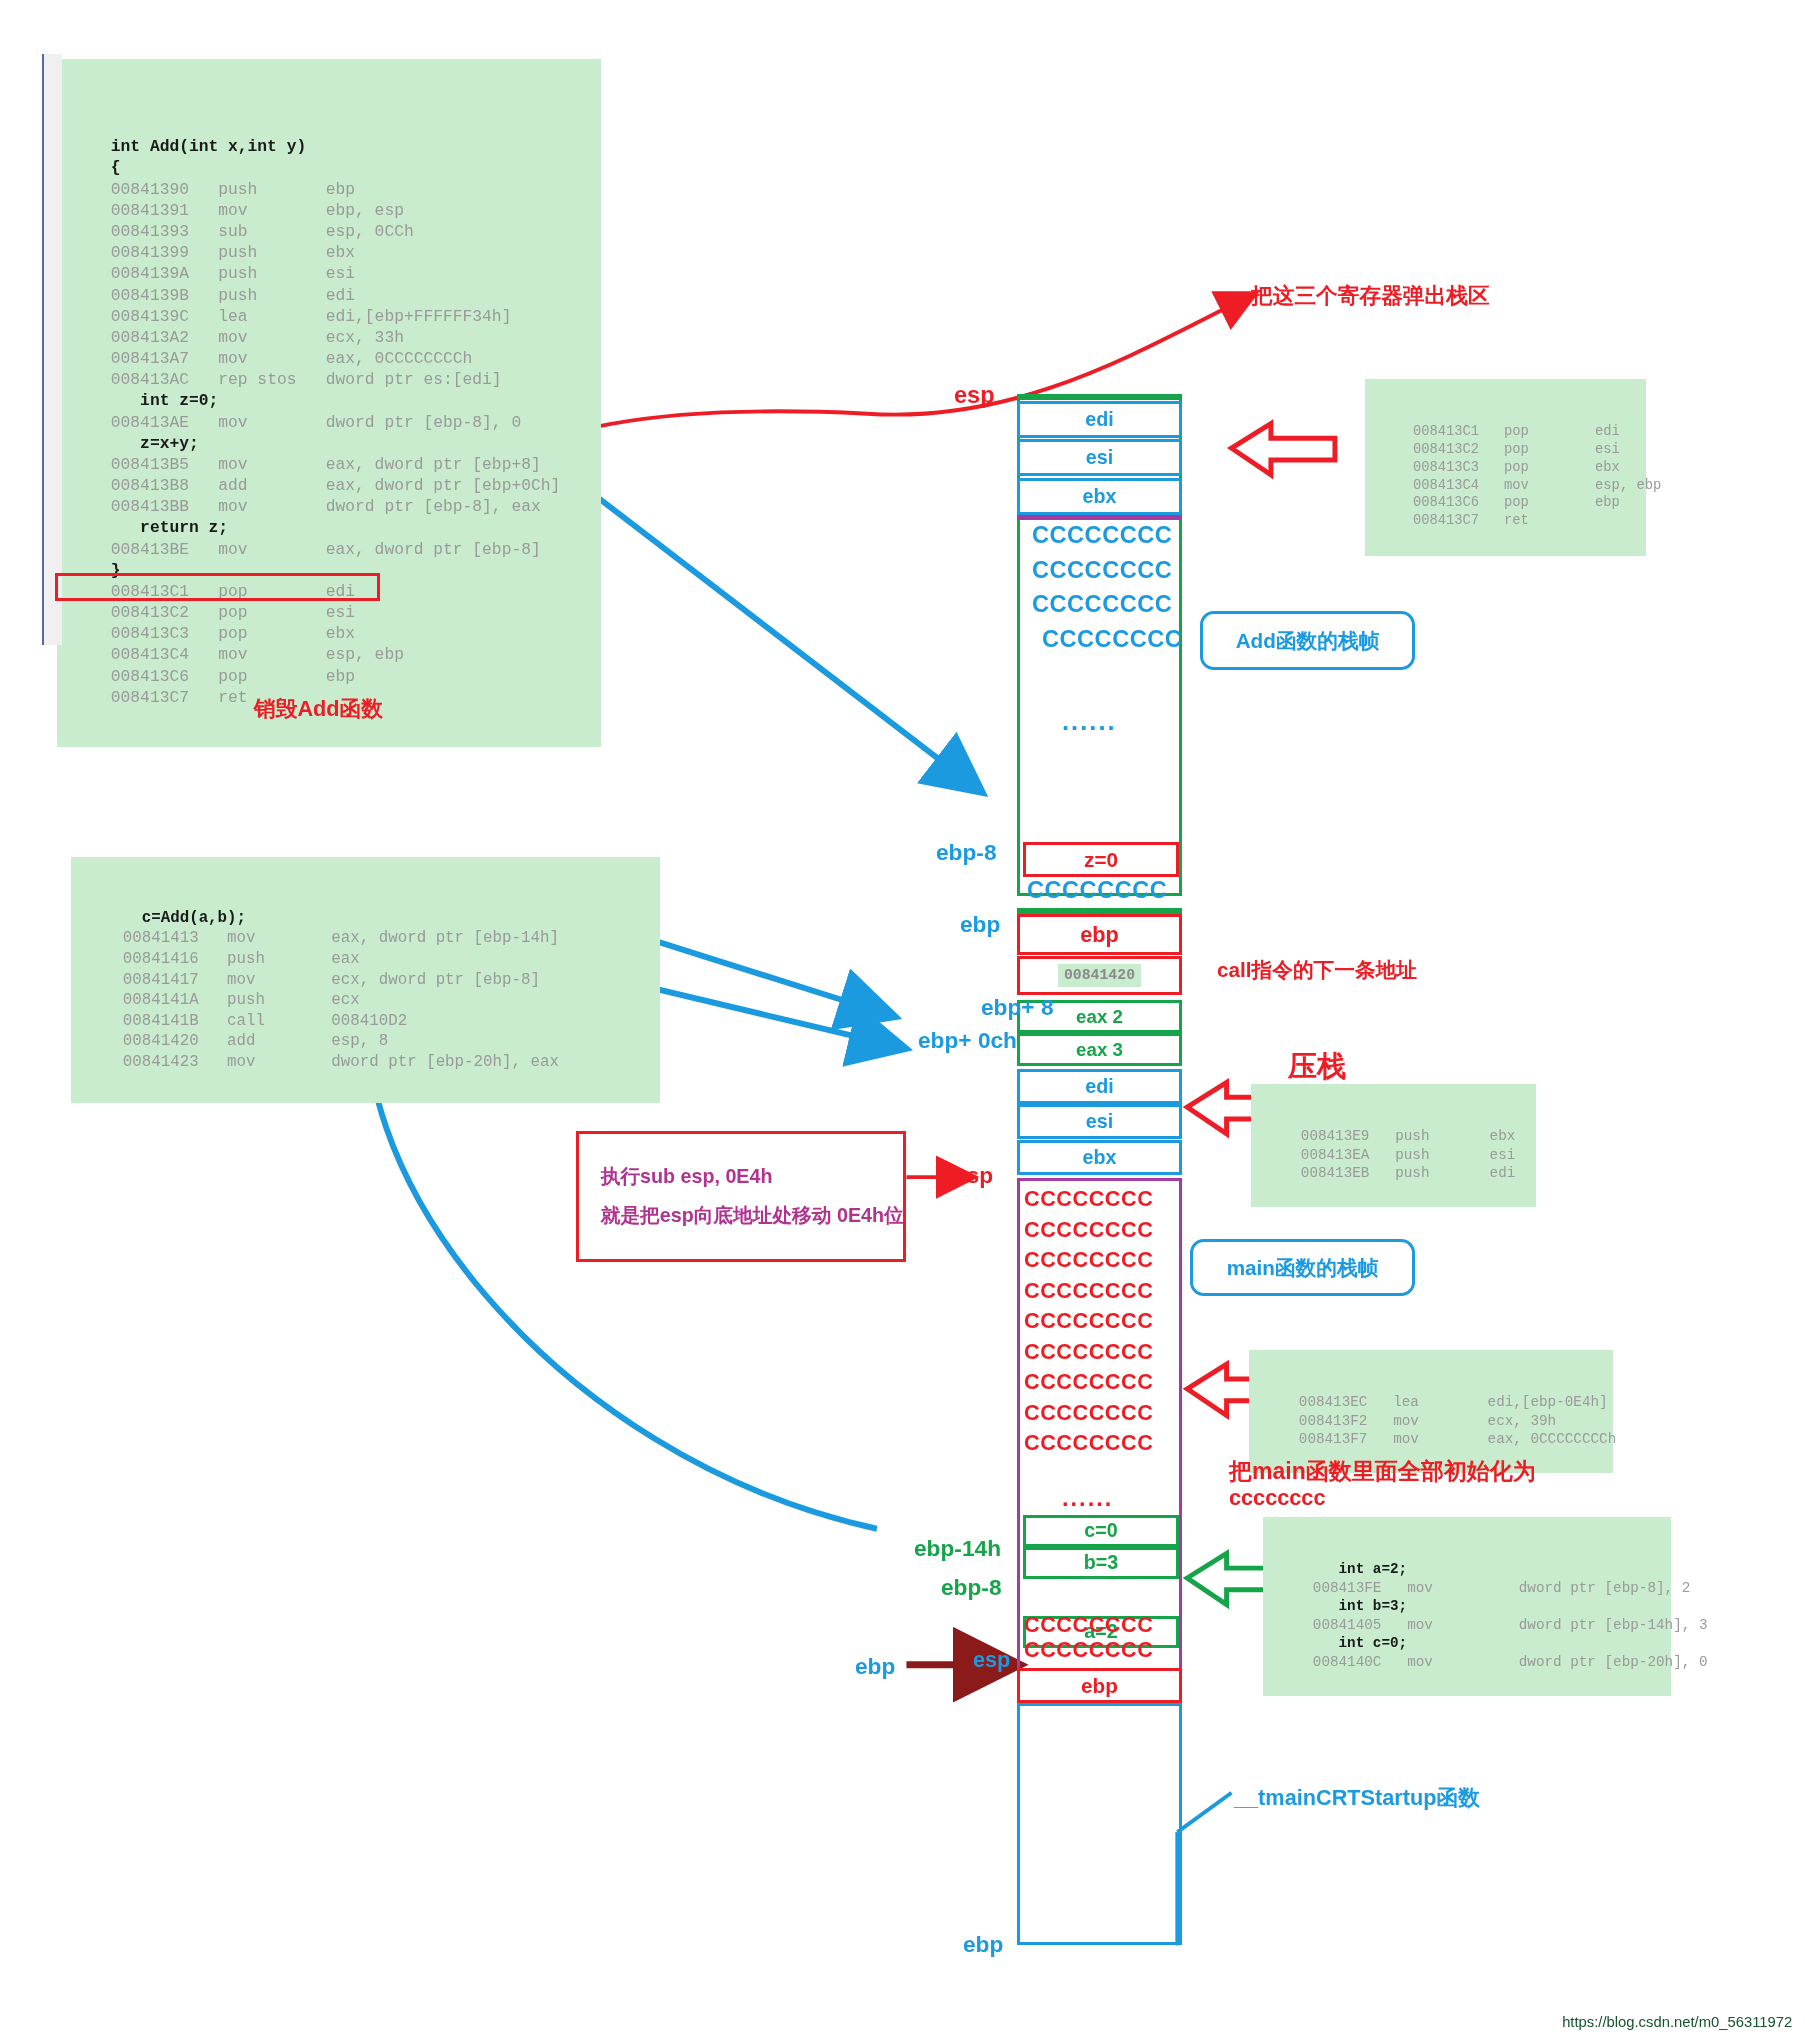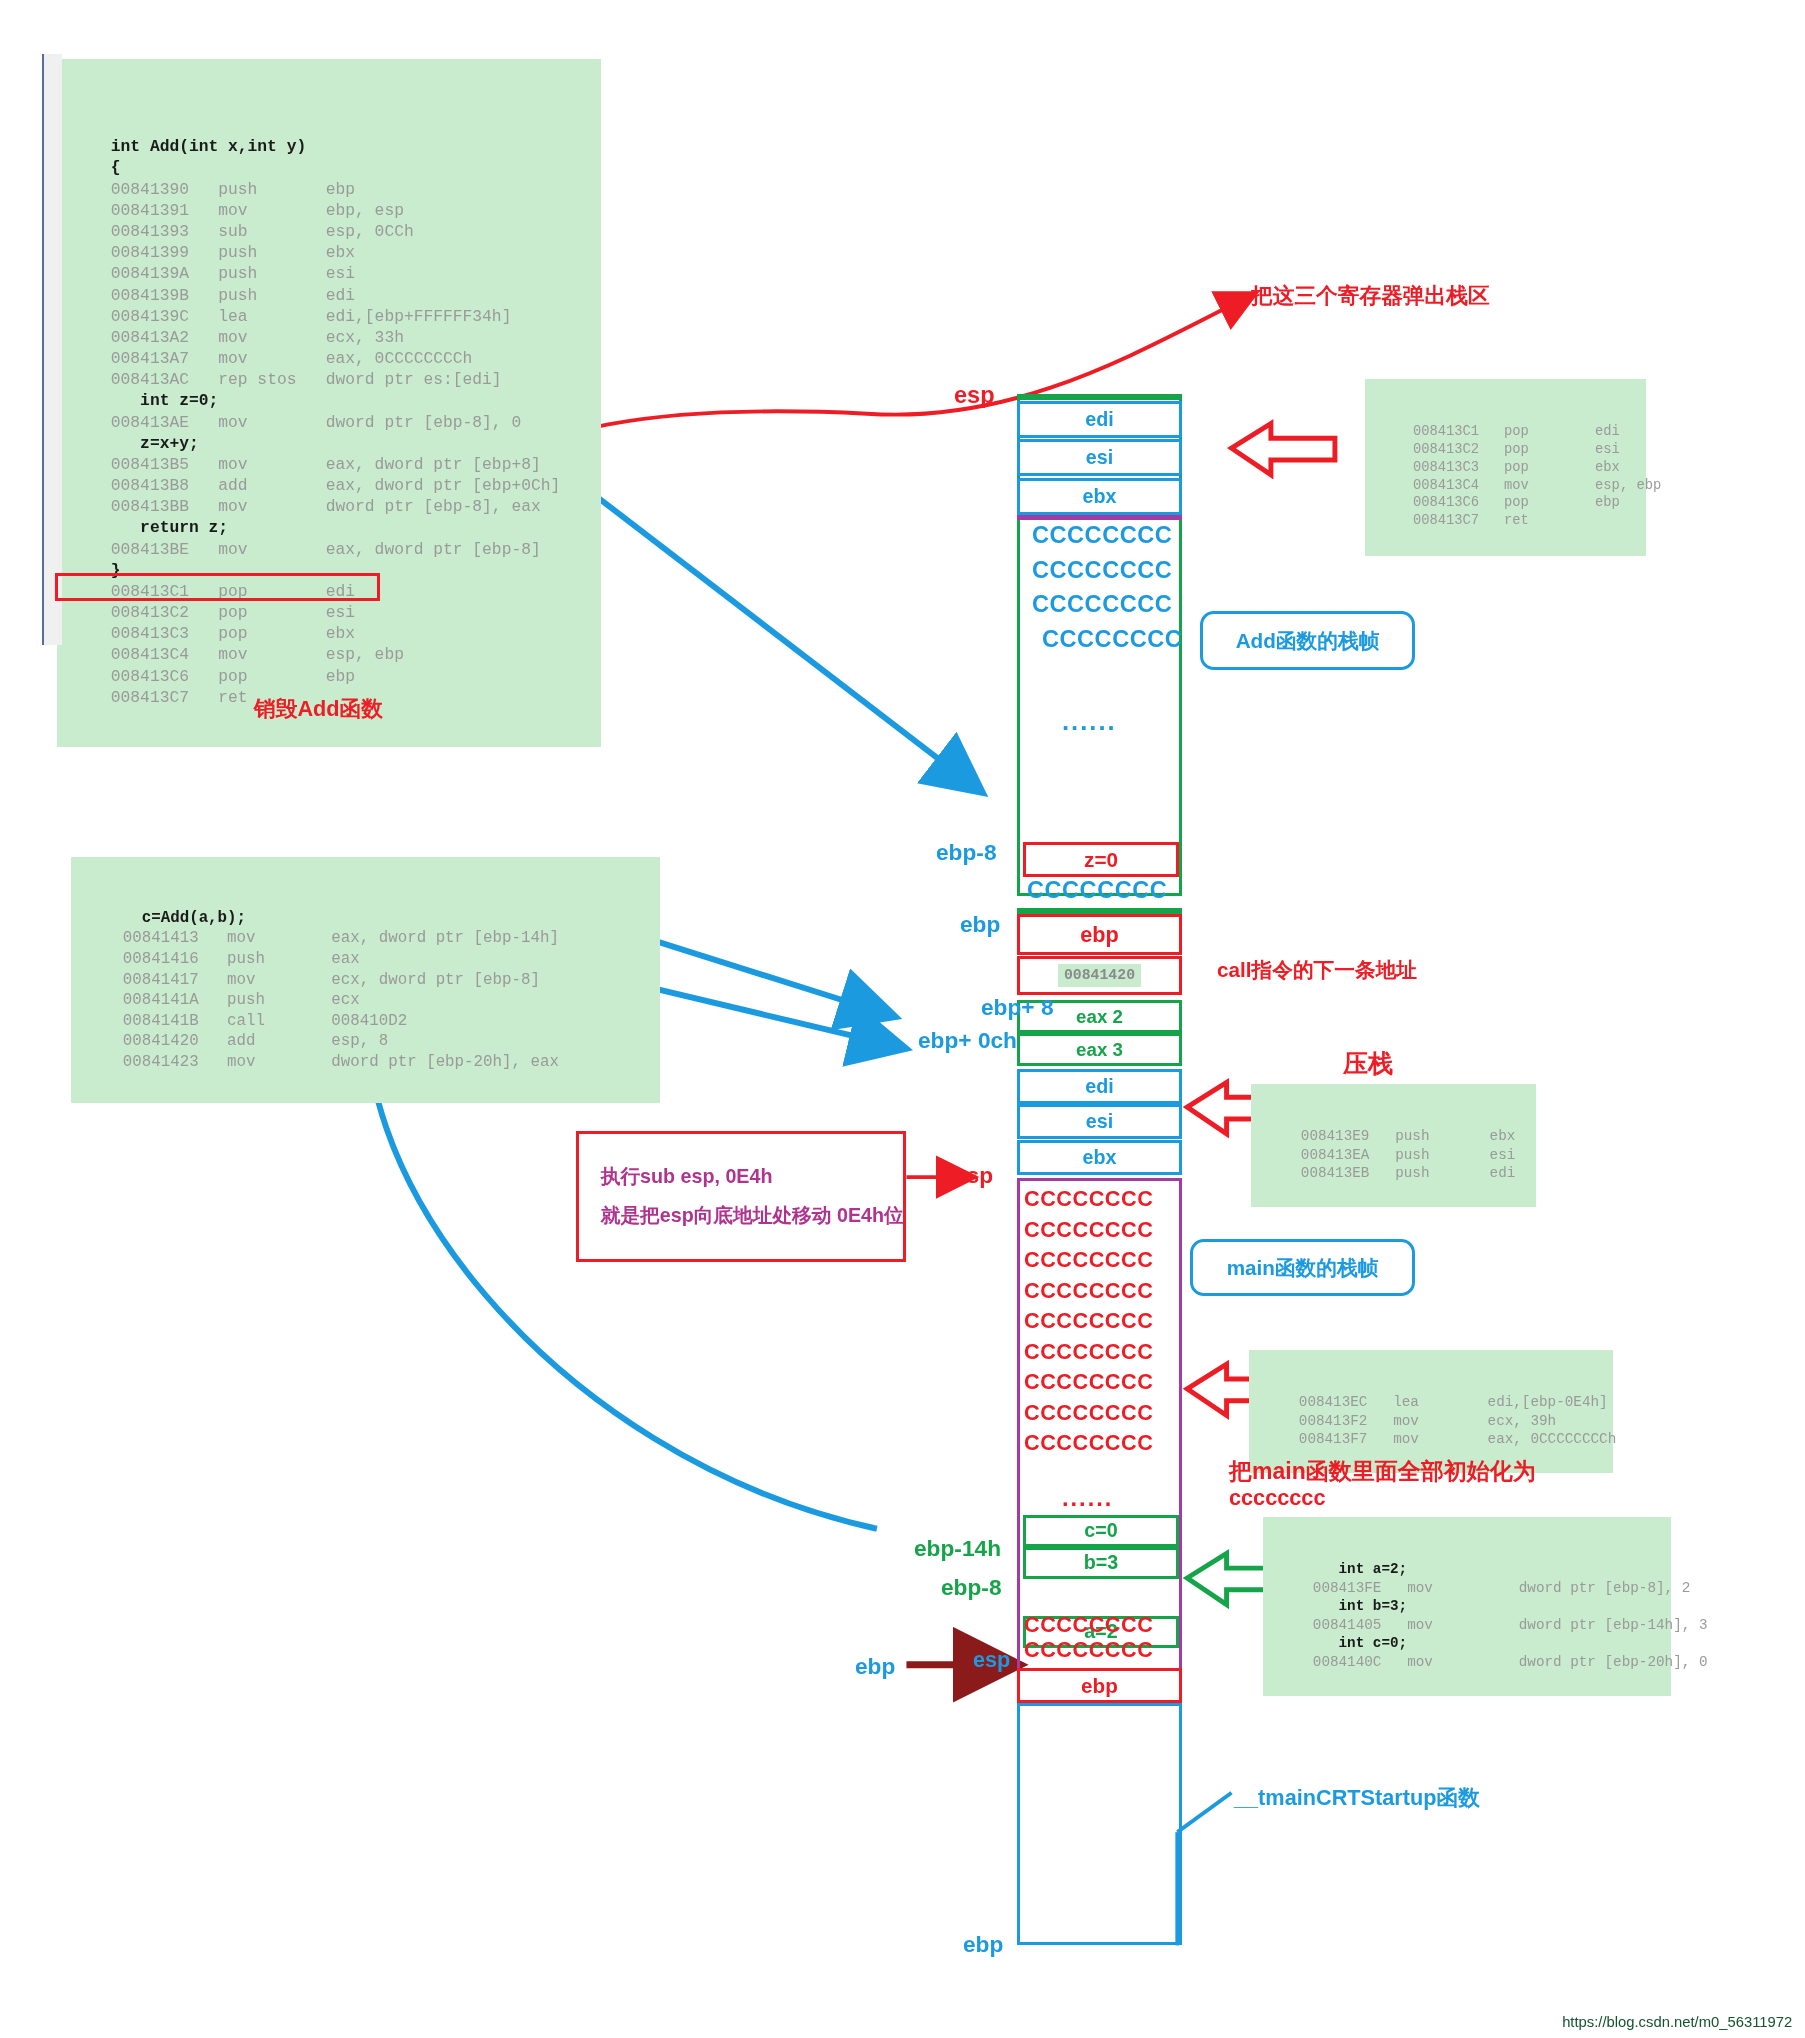--- a/index.html
+++ b/index.html
@@ -275,21 +275,21 @@
 </div>
 
 <div class="callout" style="left:1200px;top:611px;width:215px;height:59px;font-size:20.7px;">
   <span>Add函数的栈帧</span>
 </div>
 
 <div class="lbl lbl-red" style="left:1217px;top:956px;font-size:20.7px;">
   <span>call指令的下一条地址</span>
 </div>
 
-<div class="lbl lbl-red" style="left:1343px;top:1047px;font-size:25px;">
+<div class="lbl lbl-red" style="left:1288px;top:1047px;font-size:29px;">
   <span>压栈</span>
 </div>
 
 <div class="callout" style="left:1190px;top:1239px;width:225px;height:57px;font-size:20.7px;">
   <span>main函数的栈帧</span>
 </div>
 
 <div class="callout-red" style="left:576px;top:1131px;width:330px;">
   <div style="font-size:19.7px;">
     <span>执行sub  esp, 0E4h</span>

